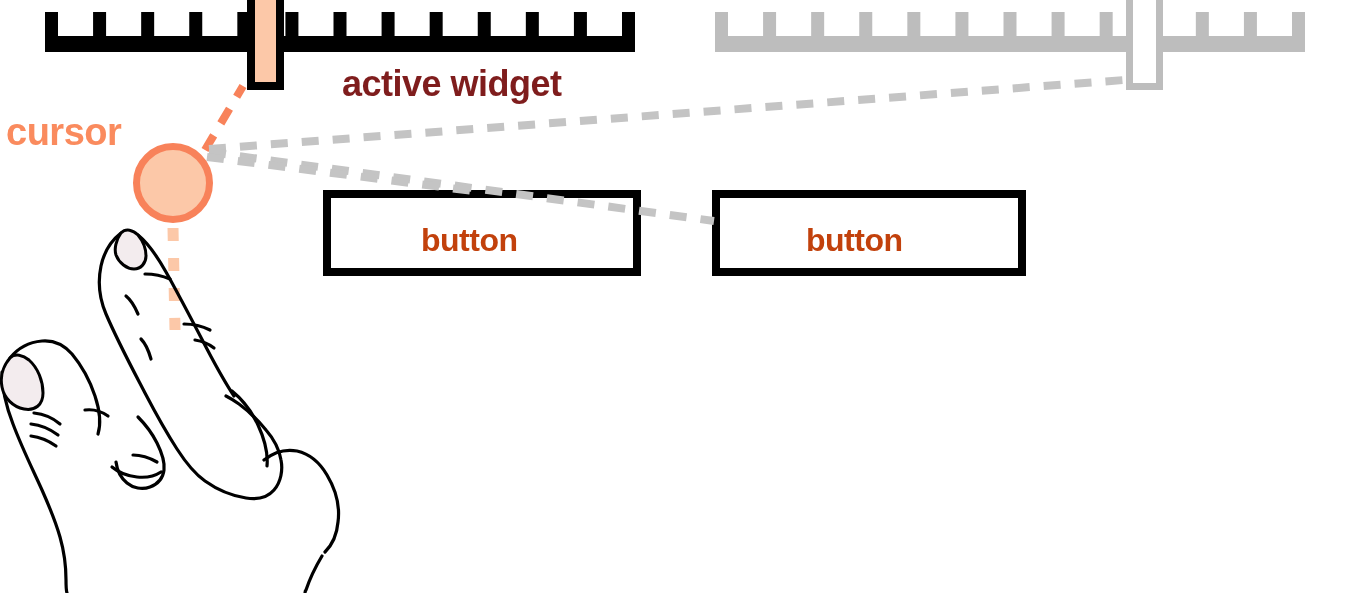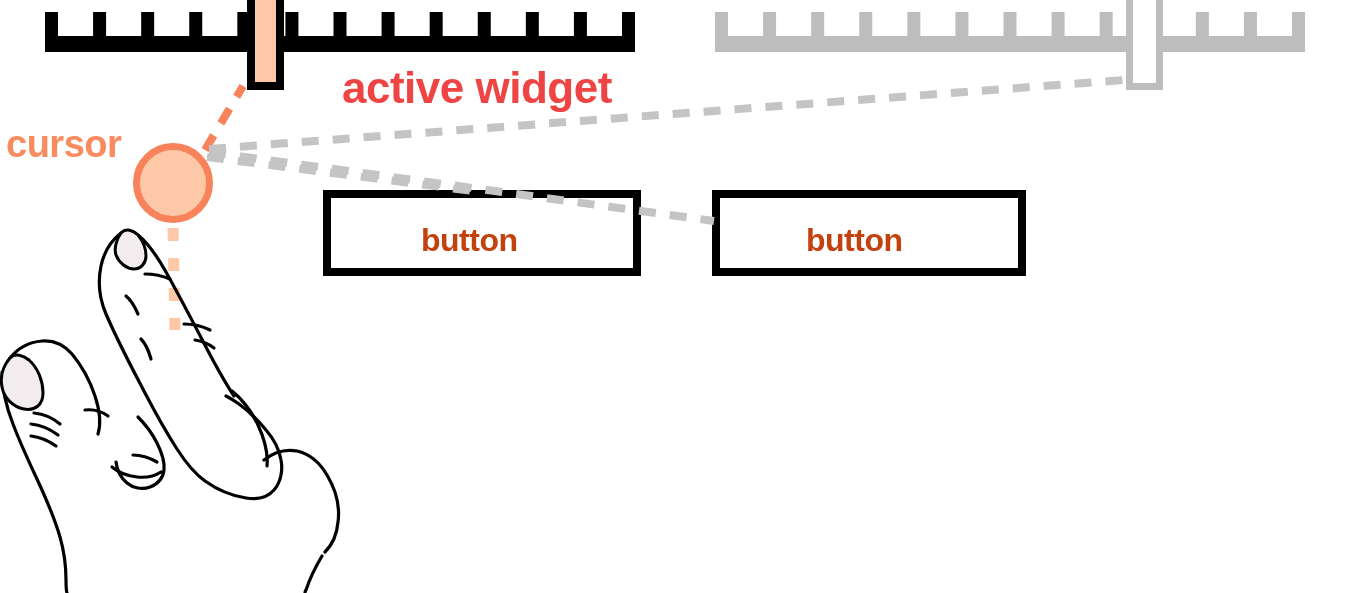--- a/index.html
+++ b/index.html
@@ -27,27 +27,27 @@
   .lbl {
     position: absolute;
     font-family: "Liberation Sans", sans-serif;
     font-weight: bold;
     white-space: nowrap;
     line-height: 1;
   }
   #label-active-widget {
     left: 342px;
     top: 66px;
-    font-size: 44px;
+    font-size: 36px;
     letter-spacing: -0.5px;
-    color: #ef4444;
+    color: #7f1d1d;
   }
   #label-cursor {
     left: 6px;
-    top: 125px;
+    top: 113px;
     font-size: 38px;
     letter-spacing: -0.5px;
     color: #FA8B5E;
   }
   .btn-label {
     position: absolute;
     font-family: "Liberation Sans", sans-serif;
     font-weight: bold;
     font-size: 32px;
     color: #c2410c;

